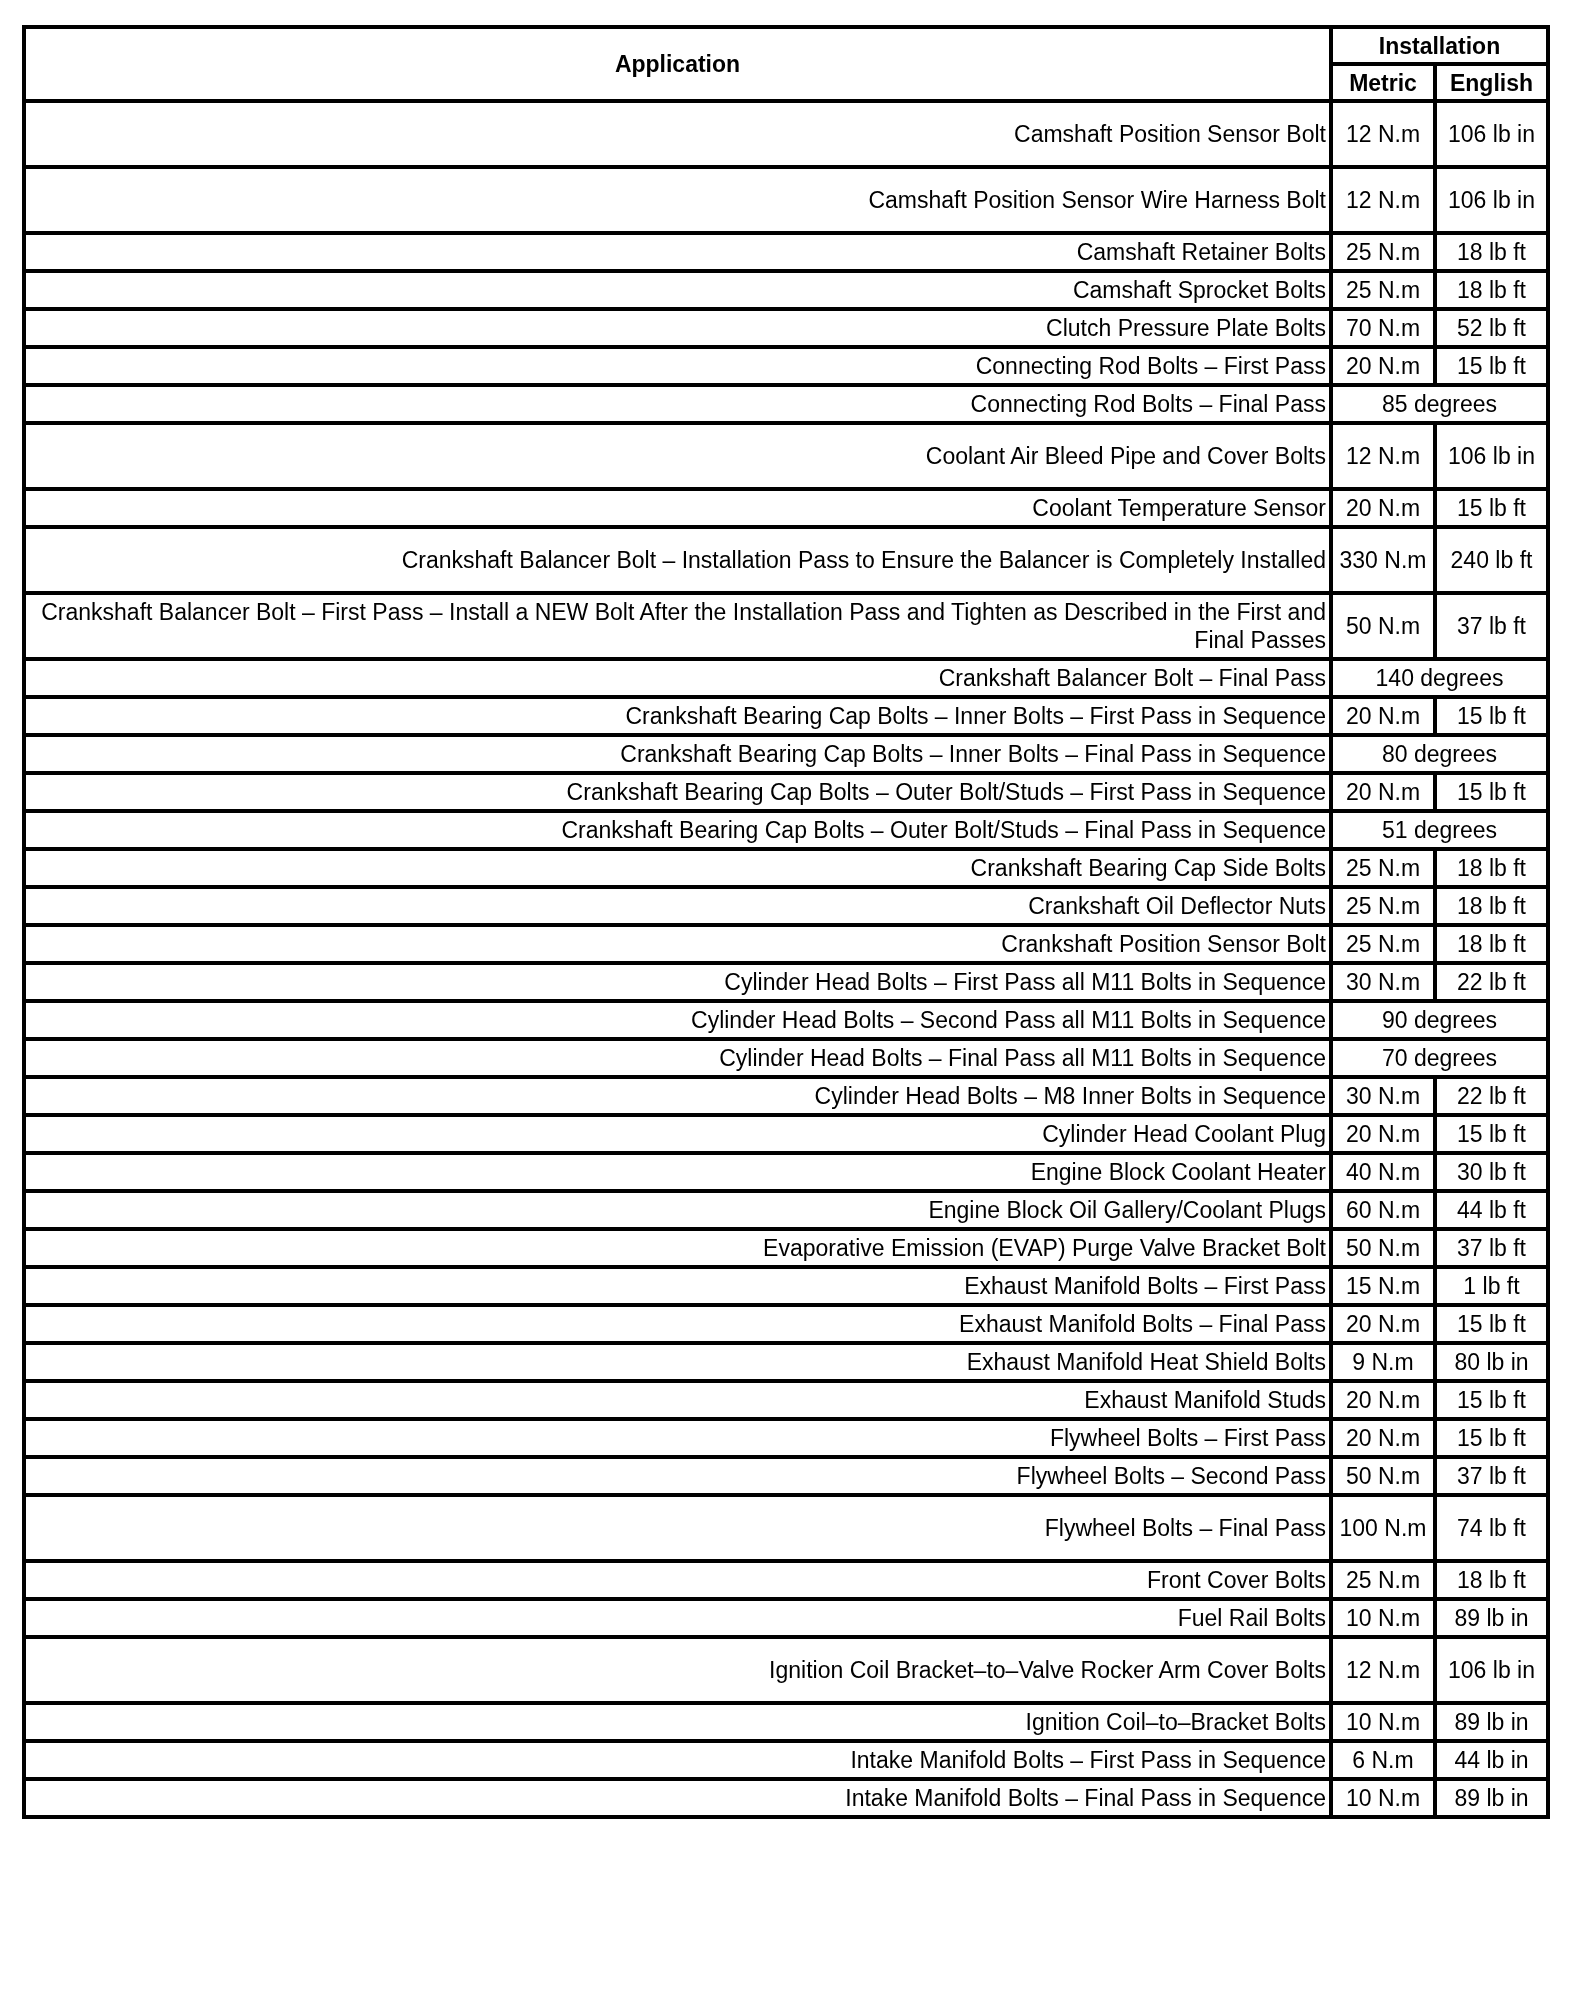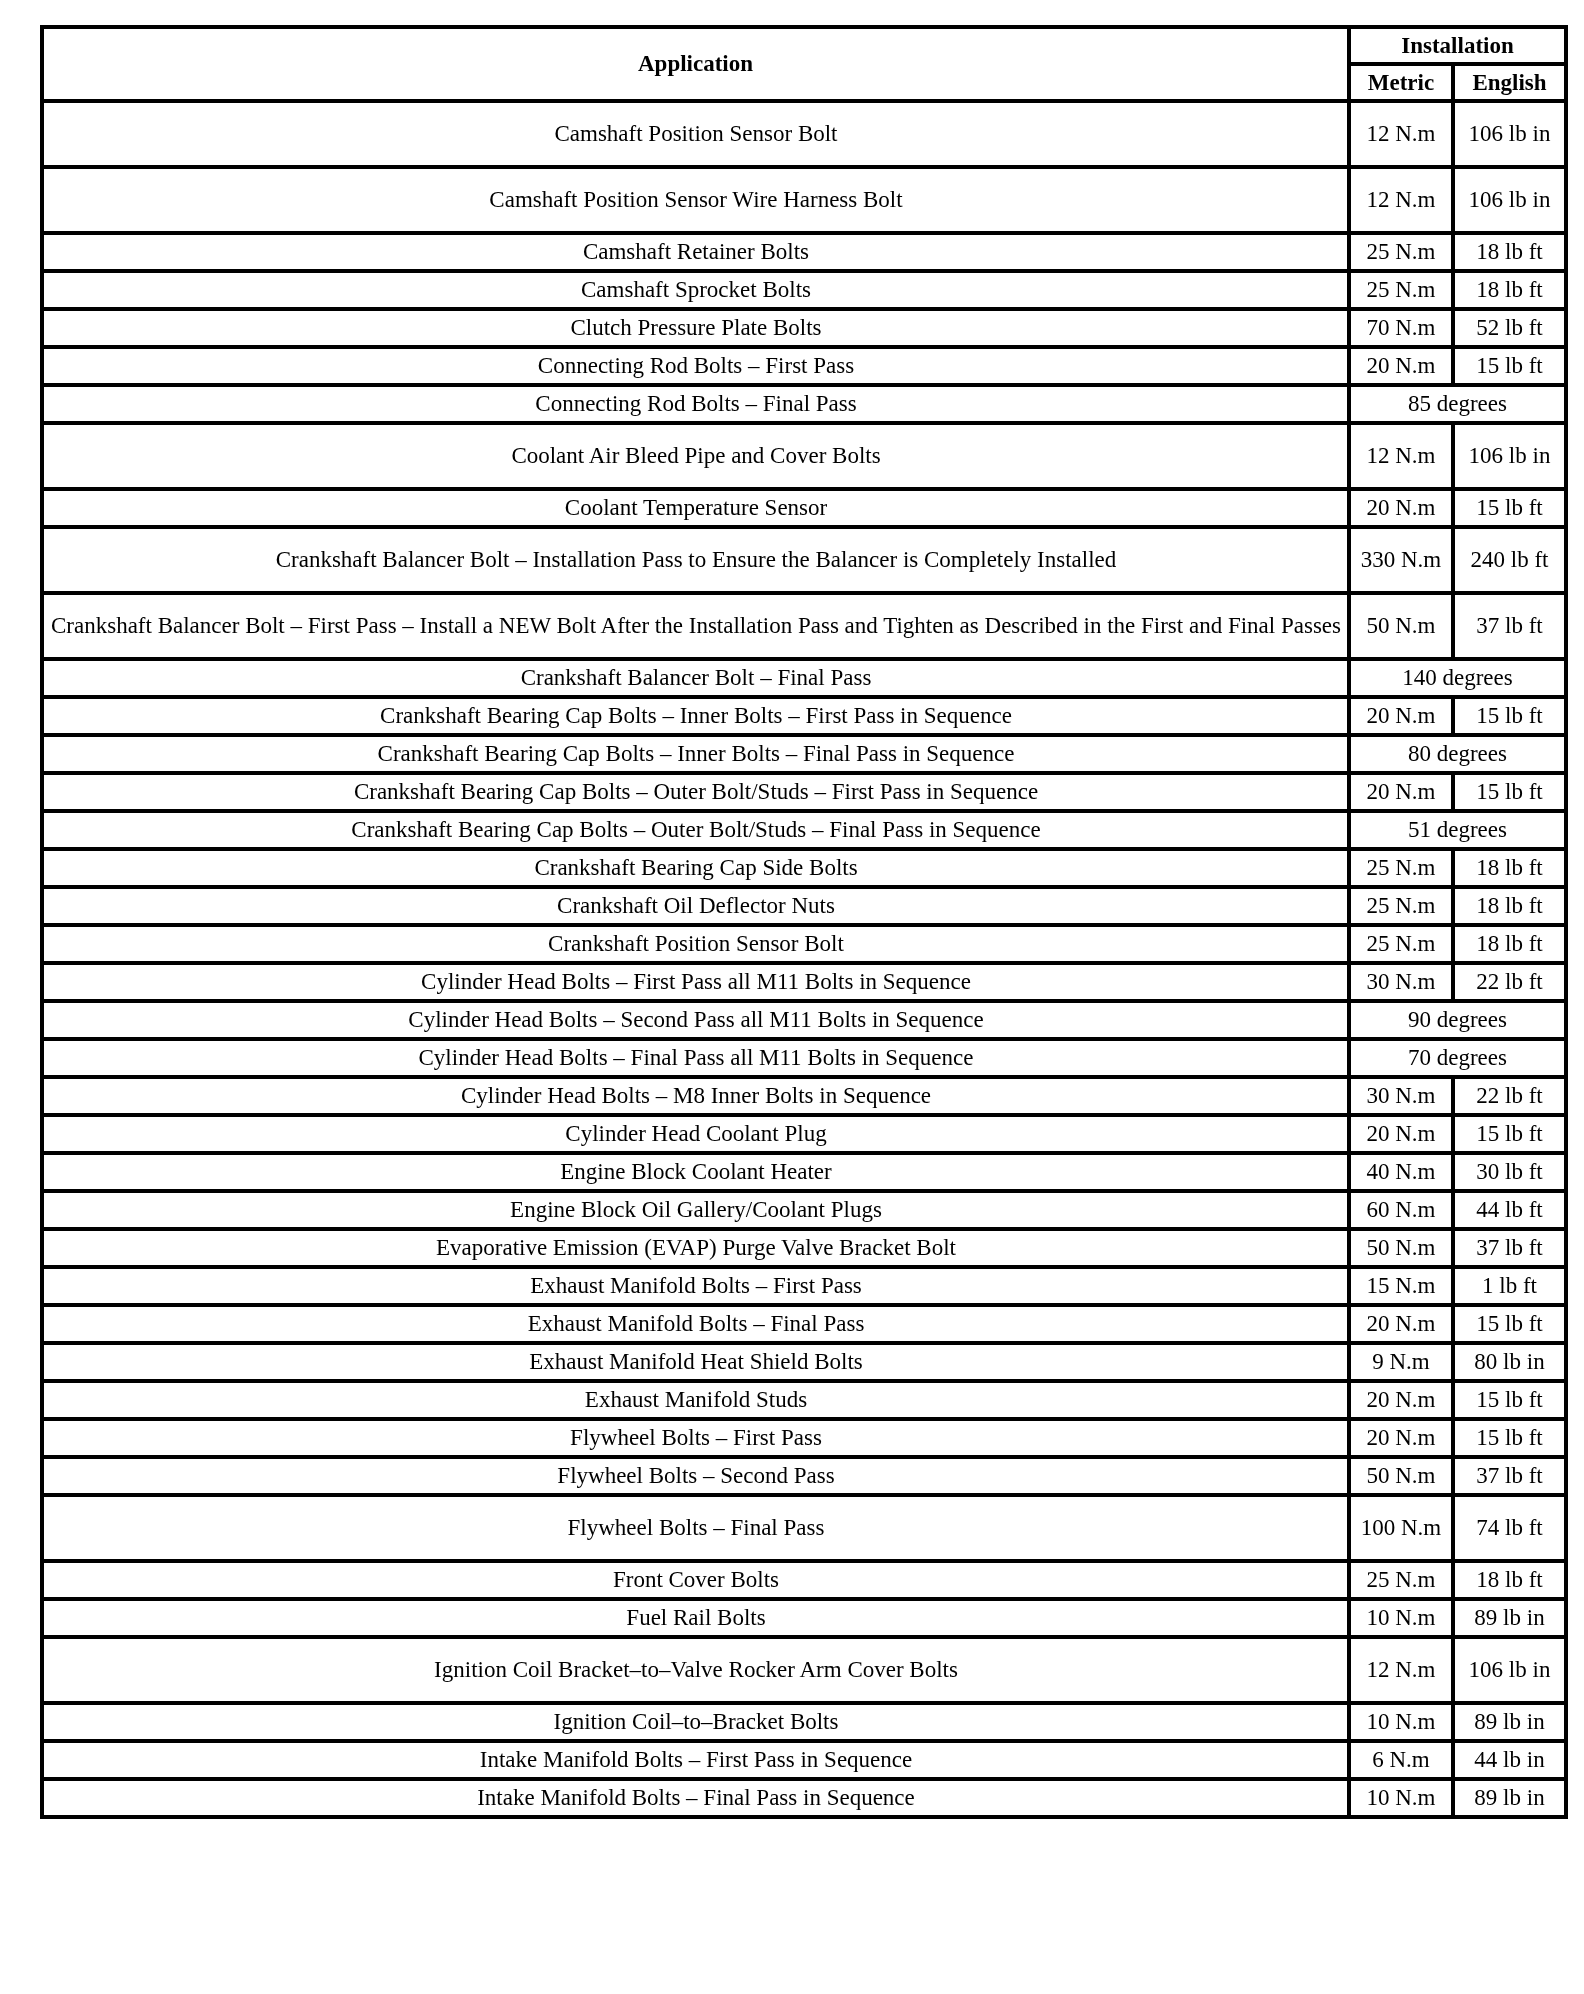--- a/index.html
+++ b/index.html
@@ -10,48 +10,47 @@
     body {
       width: 1584px;
       height: 1994px;
       position: relative;
       overflow: hidden;
       font-family: "Liberation Sans", sans-serif;
       color: #000000;
     }
     #torque-table {
       position: absolute;
-      left: 40px;
+      left: 22px;
       top: 25px;
       width: 1524px;
       border-collapse: collapse;
       table-layout: fixed;
       font-size: 23px;
       line-height: 28px;
-      font-family: Liberation Serif, serif;
     }
     #torque-table col.c-app { width: 1307px; }
     #torque-table col.c-metric { width: 104px; }
     #torque-table col.c-english { width: 113px; }
     #torque-table th, #torque-table td {
       border: 4px solid #000000;
       padding: 0 3px;
       vertical-align: middle;
     }
     #torque-table th {
       font-weight: bold;
       text-align: center;
       height: 33px;
       font-size: 23px;
     }
     #torque-table th.app-head {
       height: 70px;
     }
     #torque-table td.app {
-      text-align: center;
+      text-align: right;
       padding-left: 4px;
     }
     #torque-table td.val {
       text-align: center;
       padding: 0 2px;
     }
     #torque-table tr.r1 td { height: 34px; }
     #torque-table tr.r2 td { height: 62px; }
   </style>
 </head>

